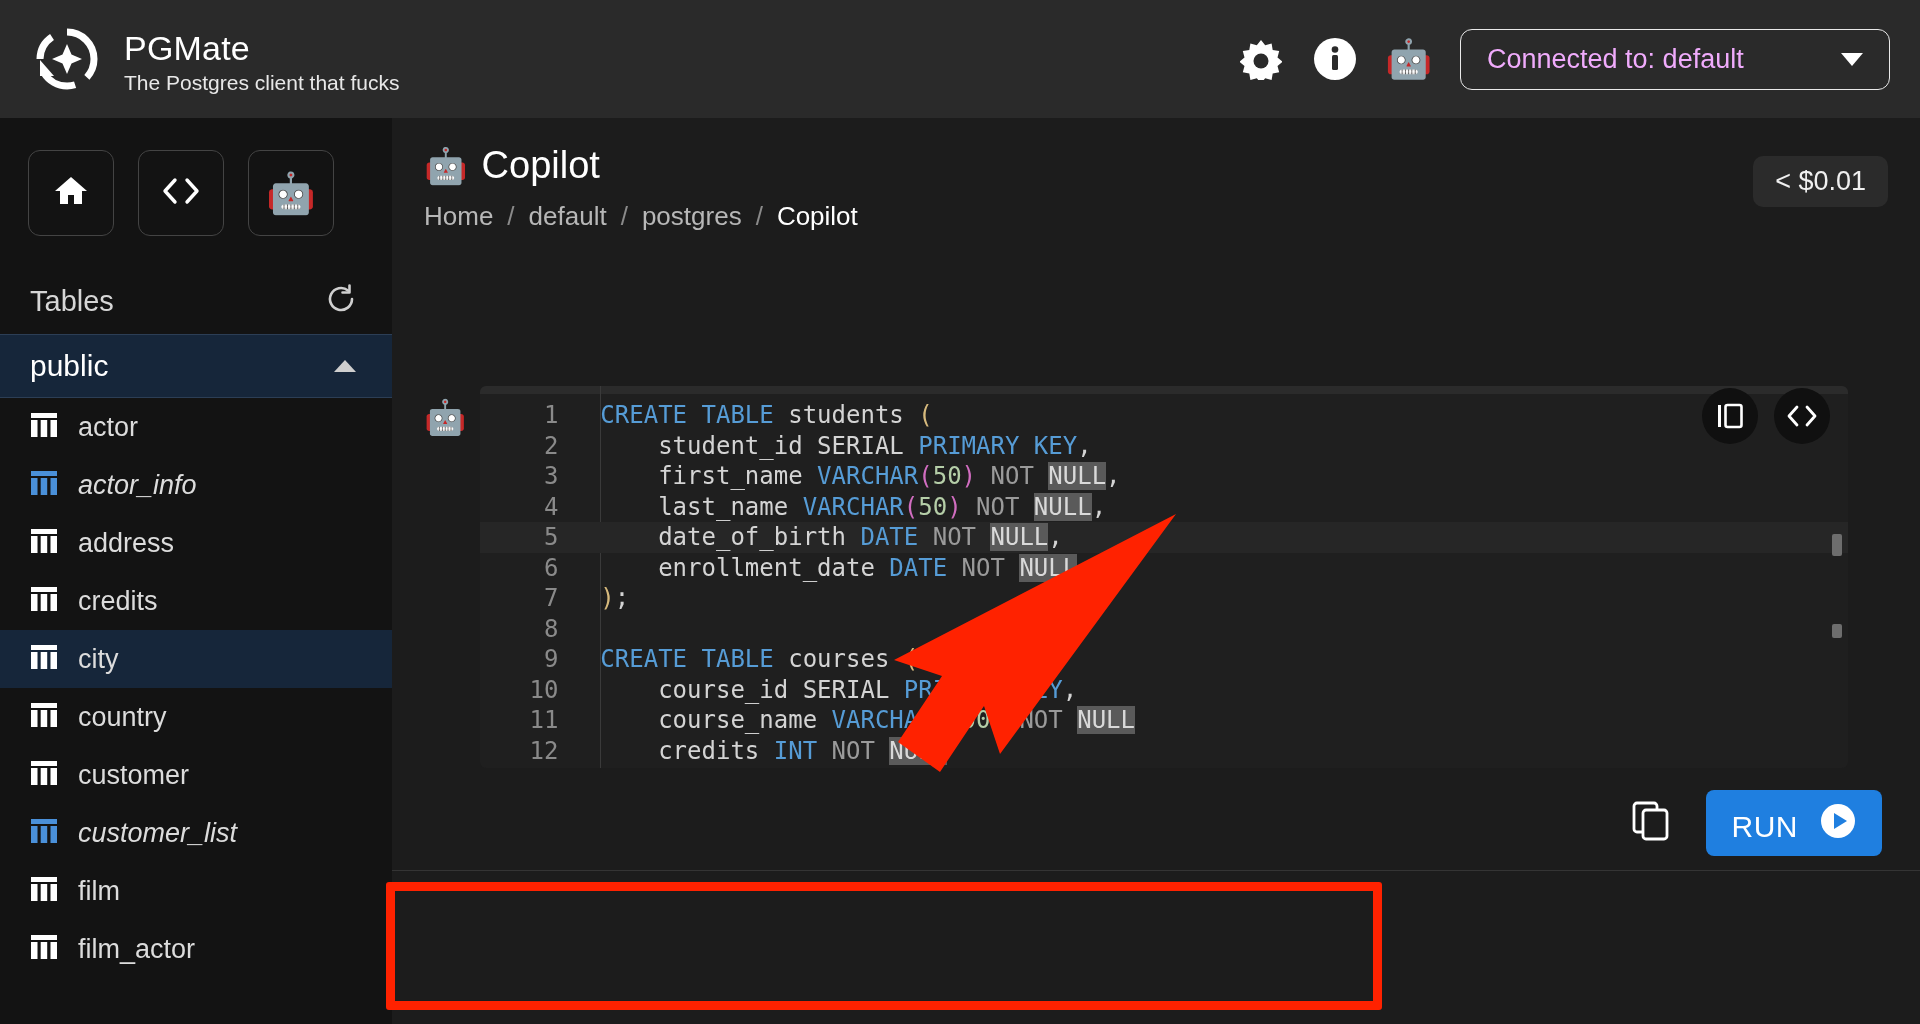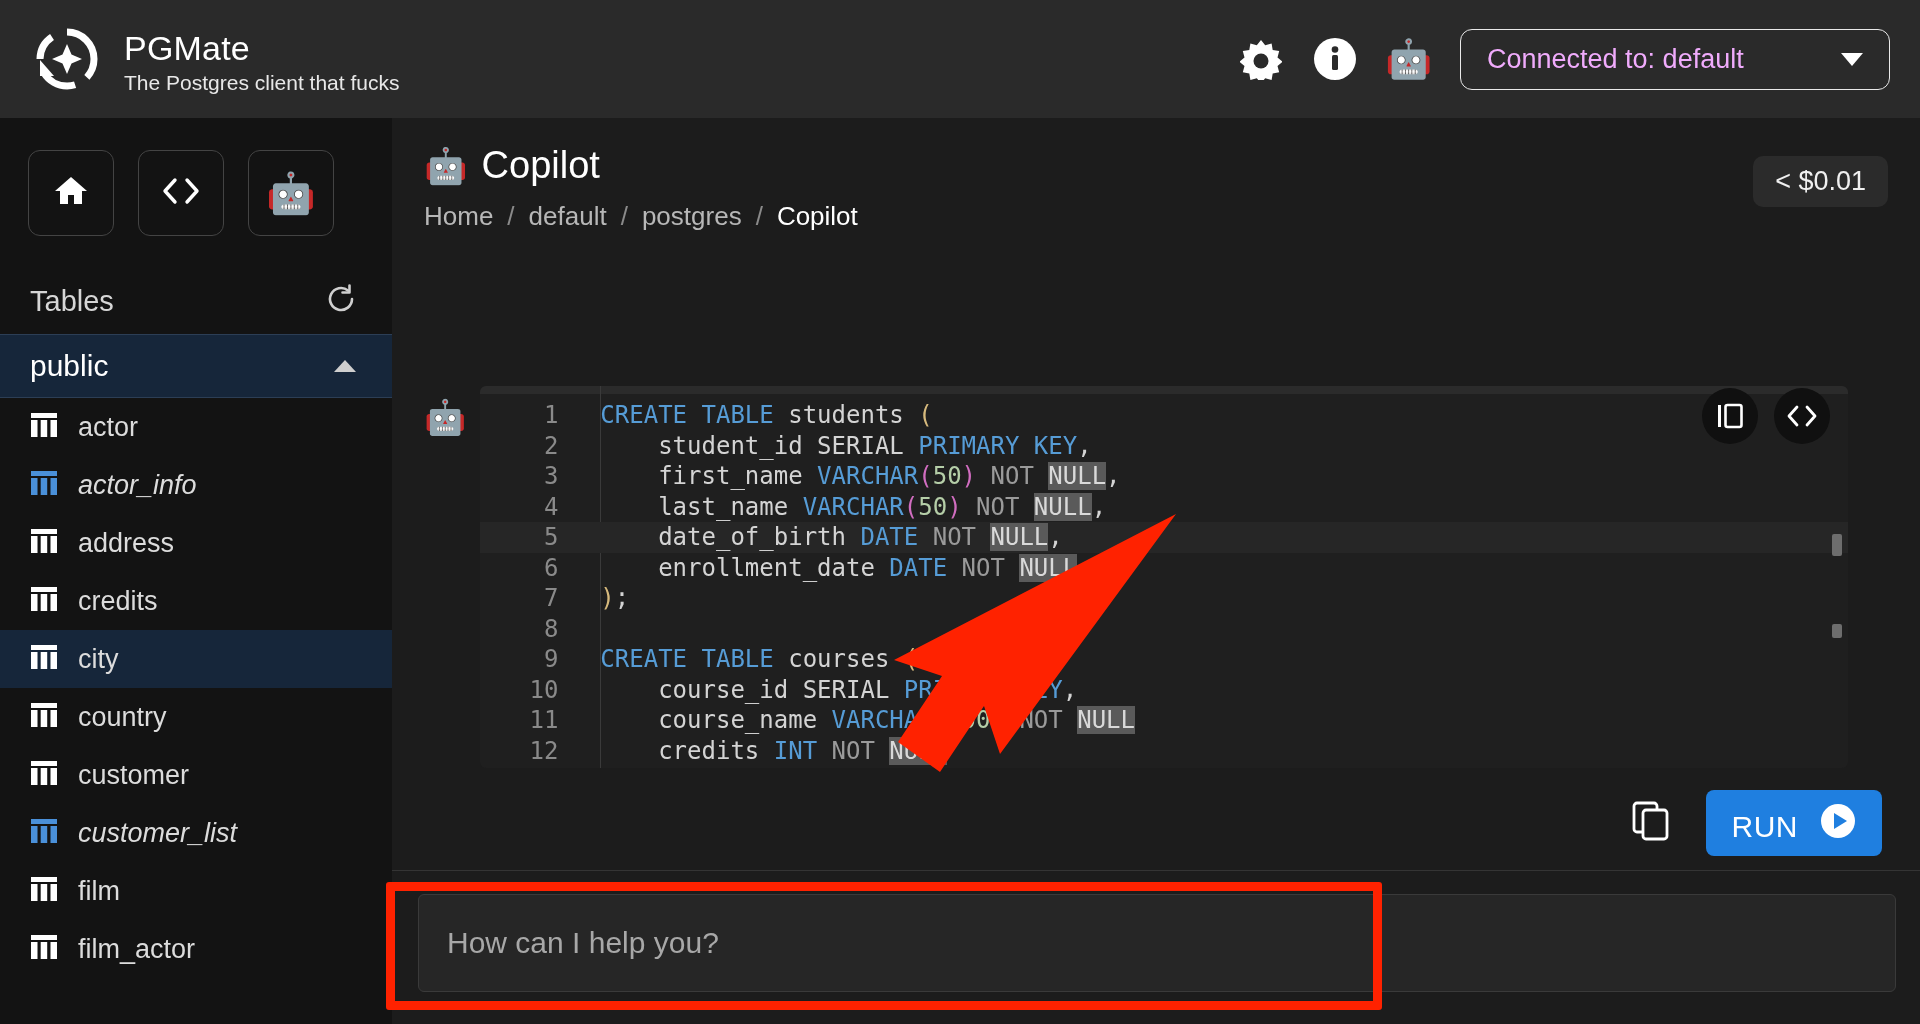--- a/index.html
+++ b/index.html
@@ -378,22 +378,19 @@
         <svg width="36" height="36" viewBox="0 0 36 36">
           <circle cx="18" cy="18" r="17" fill="#fff"></circle>
           <path d="M14 10 L27 18 L14 26 Z" fill="#1f7fe0"></path>
         </svg>
       </span>
     </div>
   </div>
 
   <div class="divider"></div>
 
-  <div class="composer">
-    <span class="composer-ph">How can I help you?</span>
-  </div>
 
 </div>
 
 <div class="anno-box"></div>
 <svg class="anno-arrow" width="320" height="320" viewBox="0 0 320 320">
   <path fill="#ff2200" d="M296 4 L120 244 L104 196 L60 262 L18 232 L62 166 L14 150 Z"></path>
 </svg>
 
 </body></html>

